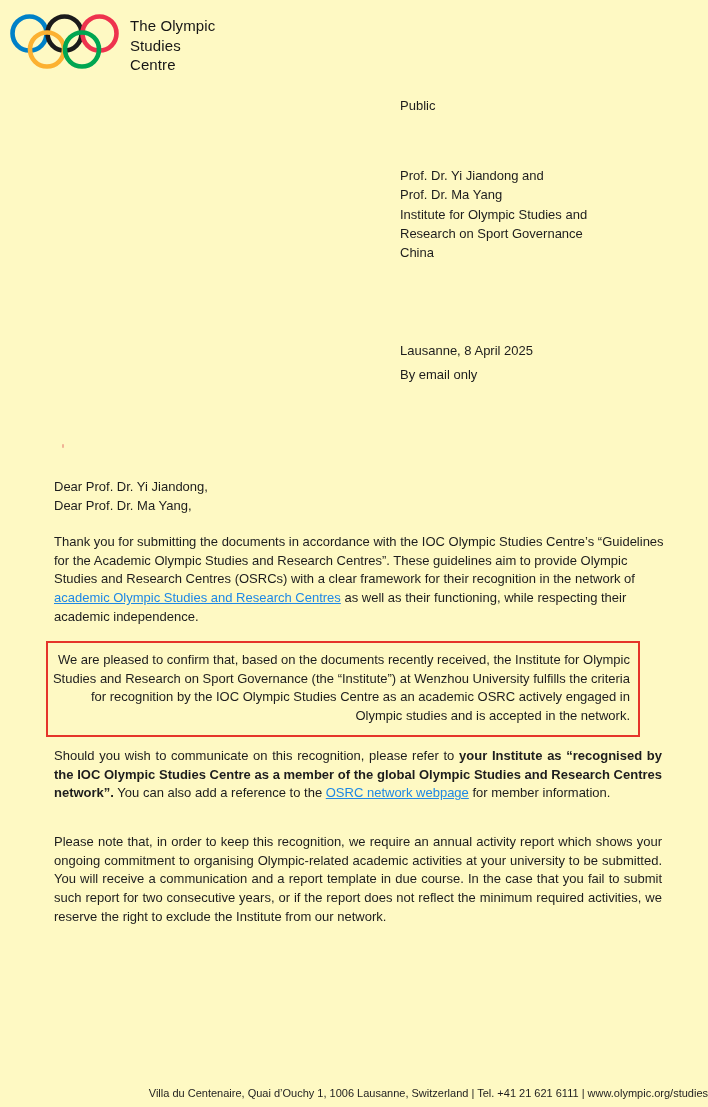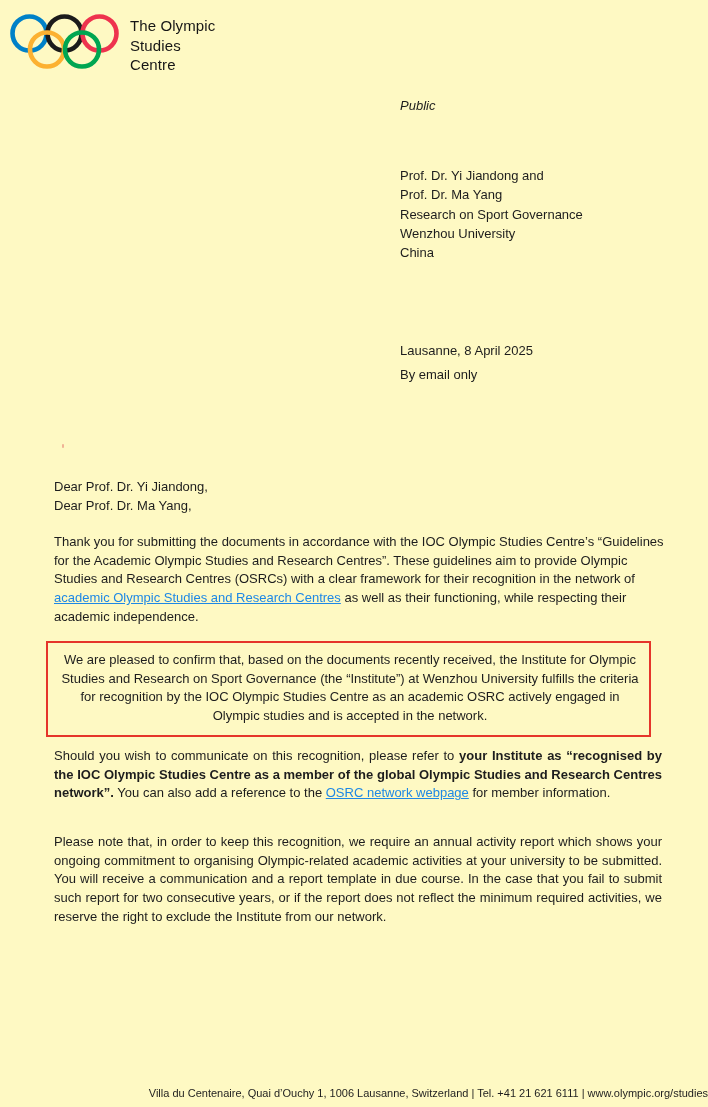--- a/index.html
+++ b/index.html
@@ -14,38 +14,38 @@
   }
   .abs{position:absolute;}
   
   .rings{position:absolute;left:8px;top:13px;}
   .wordmark{
     position:absolute;left:130px;top:16px;
     font-size:15px;line-height:19.5px;font-weight:500;color:#161616;
     letter-spacing:0.1px;
   }
   
-  .public{left:400px;top:96px;font-size:13px;line-height:19px;font-style:italic;}
+  .public{left:400px;top:96px;font-size:13px;line-height:19px;}
   .recipient{left:400px;top:166px;font-size:13px;line-height:19.3px;}
   .dateline{left:400px;top:341px;font-size:13px;line-height:19px;}
   .delivery{left:400px;top:365px;font-size:13px;line-height:19px;}
   
   .artifact{
     left:62px;top:444px;width:2px;height:4px;
     background:rgba(228,122,112,0.55);border-radius:1px;
   }
   
   .salutation{left:54px;top:477px;font-size:13px;line-height:19px;}
   .para{font-size:13px;line-height:18.7px;}
   .p1{left:54px;top:533px;width:612px;text-align:left;}
   .highlight-box{
     left:46px;top:641px;width:582px;
     border:2px solid #e5352a;
-    padding:8px 8px 9px 11px;
-    text-align:center;
+    padding:8px 8px 9px 0;
+    text-align:right;
   }
   .p3{left:54px;top:747px;width:608px;text-align:justify;}
   .p4{left:54px;top:833px;width:608px;text-align:justify;}
   .p5{left:54px;top:963px;width:608px;text-align:justify;}
   .para b{font-weight:700;}
   a.doclink{color:#1e88e5;text-decoration:underline;cursor:pointer;}
   
   .footer{
     left:0;top:1086px;width:708px;
     text-align:right;font-size:11px;line-height:15px;color:#1e1e1e;
@@ -68,22 +68,22 @@
     <div>The Olympic</div>
     <div>Studies</div>
     <div>Centre</div>
   </div>
 
   <div class="abs public">Public</div>
 
   <div class="abs recipient">
     <div>Prof. Dr. Yi Jiandong and</div>
     <div>Prof. Dr. Ma Yang</div>
+    <div>Institute for Olympic Studies and</div>
     <div>Research on Sport Governance</div>
-    <div>Wenzhou University</div>
     <div>China</div>
   </div>
 
   <div class="abs dateline">Lausanne, 8 April 2025</div>
   <div class="abs delivery">By email only</div>
 
   <div class="abs artifact"></div>
 
   <div class="abs salutation">
     <div>Dear Prof. Dr. Yi Jiandong,</div>

